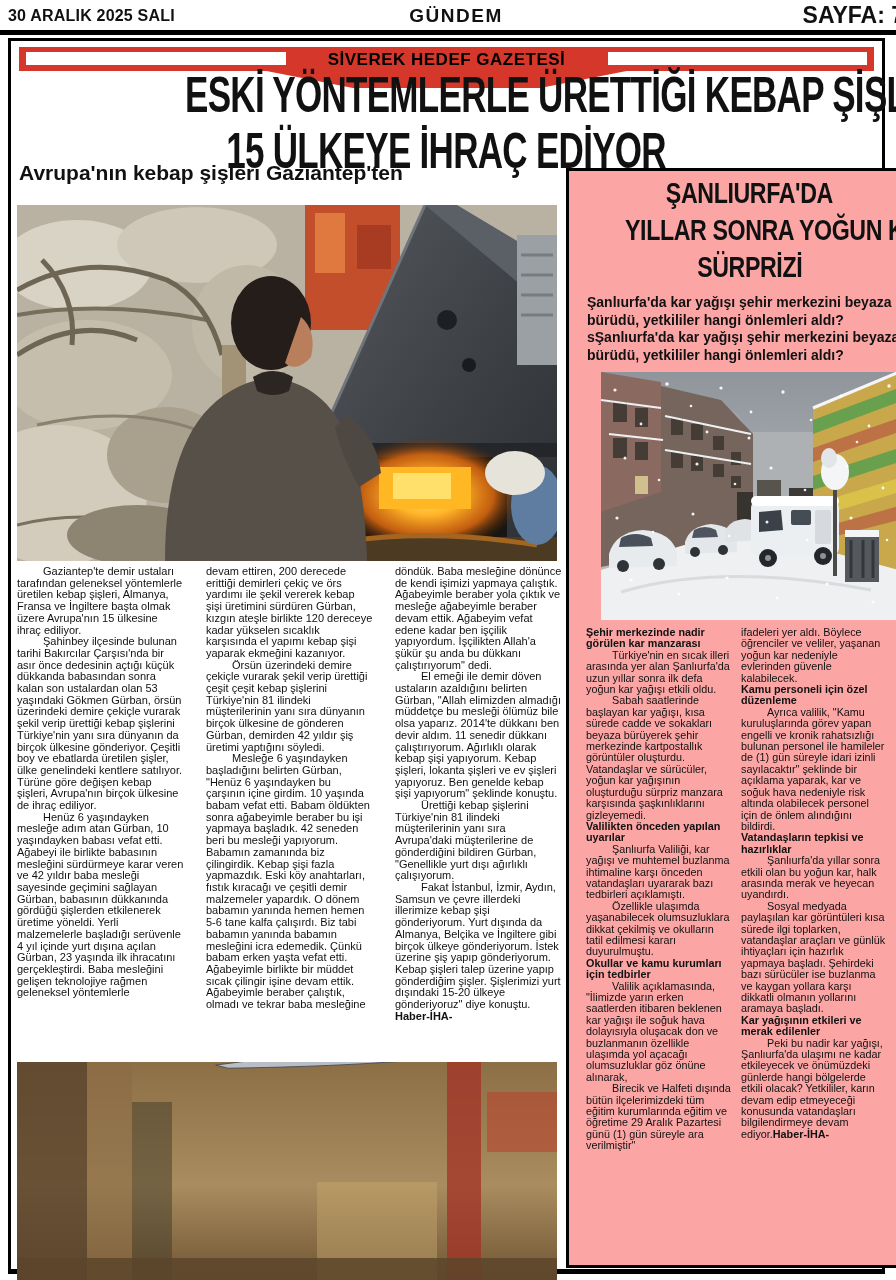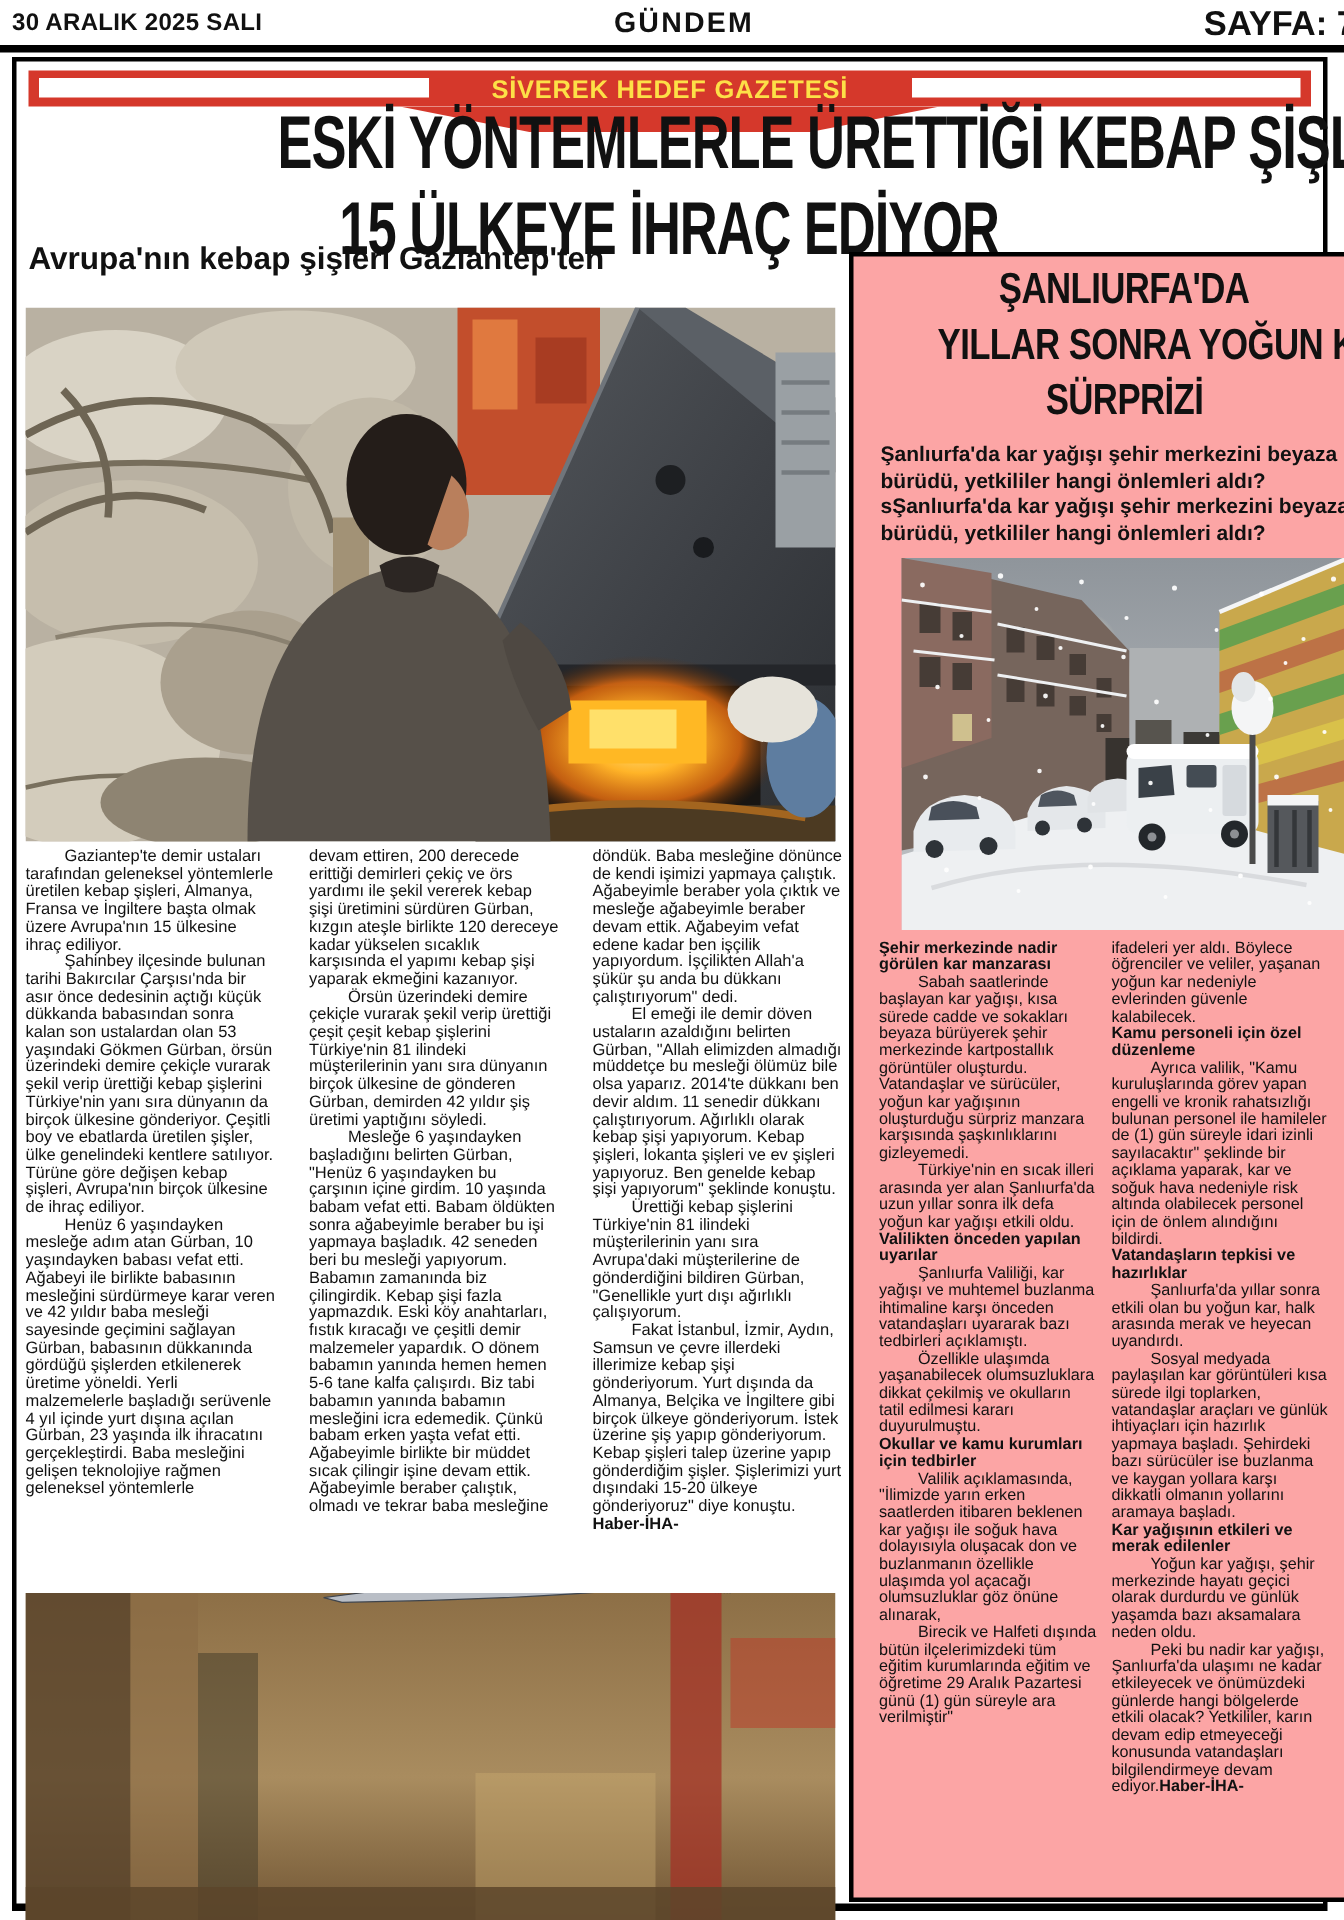--- a/index.html
+++ b/index.html
@@ -14,21 +14,21 @@
   .ph-page{position:absolute;right:8px;top:2px;font-size:23px;font-weight:bold;}
   .ph-rule{position:absolute;top:30px;left:0;width:896px;height:5px;background:#000;}
   
   .frame{position:absolute;left:8px;top:38px;width:877px;height:1236px;border:3px solid #000;border-bottom-width:5px;background:#fff;box-sizing:border-box;}
   
   .banner{position:absolute;top:6px;left:8px;width:855px;height:24px;background:var(--red);}
   .banner .stripe{position:absolute;top:5px;height:13px;background:#fff;}
   .stripe.left{left:7px;width:calc(50% - 168px);}
   .stripe.right{right:7px;width:calc(50% - 168px);}
   .banner .trap{position:absolute;top:24px;left:50%;transform:translateX(-50%);width:360px;height:17px;background:var(--red);clip-path:polygon(0 0,100% 0,76% 100%,24% 100%);}
-  .banner .mast{position:absolute;top:0;left:0;right:0;text-align:center;color:#fde047;font-weight:bold;font-size:17px;line-height:25px;letter-spacing:.5px;}
+  .banner .mast{position:absolute;top:0;left:0;right:0;text-align:center;color:#000000;font-weight:bold;font-size:17px;line-height:25px;letter-spacing:.5px;}
   
   .hl{position:absolute;top:32px;left:0;right:0;text-align:center;}
   .hl .ln{display:block;line-height:45px;}
   .hl .ln span{display:inline-block;transform:scaleX(.70);transform-origin:50% 50%;white-space:nowrap;font-weight:bold;font-size:50px;letter-spacing:-1px;}
   
   .left-art{position:absolute;left:6px;top:120px;width:545px;}
   .kicker{font-size:21px;font-weight:bold;margin:0 0 20px 2px;}
   .photo{display:block;}
   .cols{display:flex;gap:22px;margin-top:5px;height:492px;overflow:hidden;}
   .col{width:176px;font-size:11px;line-height:11.7px;text-align:left;}
@@ -346,36 +346,35 @@
           <circle cx="272" cy="230" r="1.4"></circle>
         <circle cx="148" cy="66" r="1.5"></circle>
           <circle cx="256" cy="70" r="1.3"></circle>
           <circle cx="106" cy="60" r="1.4"></circle>
       </g>
     </svg>
 
     <div class="rcols">
       <div class="rcol">
         <h4>Şehir merkezinde nadir görülen kar manzarası</h4>
+        <p class="ind">Türkiye'nin en sıcak illeri arasında yer alan Şanlıurfa'da uzun yıllar sonra ilk defa yoğun kar yağışı etkili oldu.</p>
         <p class="ind">Sabah saatlerinde başlayan kar yağışı, kısa sürede cadde ve sokakları beyaza bürüyerek şehir merkezinde kartpostallık görüntüler oluşturdu. Vatandaşlar ve sürücüler, yoğun kar yağışının oluşturduğu sürpriz manzara karşısında şaşkınlıklarını gizleyemedi.</p>
-        <p class="ind">Türkiye'nin en sıcak illeri arasında yer alan Şanlıurfa'da uzun yıllar sonra ilk defa yoğun kar yağışı etkili oldu.</p>
         <h4>Valilikten önceden yapılan uyarılar</h4>
         <p class="ind">Şanlıurfa Valiliği, kar yağışı ve muhtemel buzlanma ihtimaline karşı önceden vatandaşları uyararak bazı tedbirleri açıklamıştı.</p>
         <p class="ind">Özellikle ulaşımda yaşanabilecek olumsuzluklara dikkat çekilmiş ve okulların tatil edilmesi kararı duyurulmuştu.</p>
         <h4>Okullar ve kamu kurumları için tedbirler</h4>
         <p class="ind">Valilik açıklamasında, "İlimizde yarın erken saatlerden itibaren beklenen kar yağışı ile soğuk hava dolayısıyla oluşacak don ve buzlanmanın özellikle ulaşımda yol açacağı olumsuzluklar göz önüne alınarak,</p>
         <p class="ind">Birecik ve Halfeti dışında bütün ilçelerimizdeki tüm eğitim kurumlarında eğitim ve öğretime 29 Aralık Pazartesi günü (1) gün süreyle ara verilmiştir"</p>
       </div>
       <div class="rcol">
         <p>ifadeleri yer aldı. Böylece öğrenciler ve veliler, yaşanan yoğun kar nedeniyle evlerinden güvenle kalabilecek.</p>
         <h4>Kamu personeli için özel düzenleme</h4>
         <p class="ind">Ayrıca valilik, "Kamu kuruluşlarında görev yapan engelli ve kronik rahatsızlığı bulunan personel ile hamileler de (1) gün süreyle idari izinli sayılacaktır" şeklinde bir açıklama yaparak, kar ve soğuk hava nedeniyle risk altında olabilecek personel için de önlem alındığını bildirdi.</p>
         <h4>Vatandaşların tepkisi ve hazırlıklar</h4>
         <p class="ind">Şanlıurfa'da yıllar sonra etkili olan bu yoğun kar, halk arasında merak ve heyecan uyandırdı.</p>
         <p class="ind">Sosyal medyada paylaşılan kar görüntüleri kısa sürede ilgi toplarken, vatandaşlar araçları ve günlük ihtiyaçları için hazırlık yapmaya başladı. Şehirdeki bazı sürücüler ise buzlanma ve kaygan yollara karşı dikkatli olmanın yollarını aramaya başladı.</p>
         <h4>Kar yağışının etkileri ve merak edilenler</h4>
-        <p class="ind">Yoğun kar yağışı, şehir merkezinde hayatı geçici olarak durdurdu ve günlük yaşamda bazı aksamalara neden oldu.</p>
         <p class="ind"><span>Peki bu nadir kar yağışı, Şanlıurfa'da ulaşımı ne kadar etkileyecek ve önümüzdeki günlerde hangi bölgelerde etkili olacak? Yetkililer, karın devam edip etmeyeceği konusunda vatandaşları bilgilendirmeye devam ediyor.</span><b>Haber-İHA-</b></p>
       </div>
     </div>
   </div>
 
 </div>
 
 </body></html>

